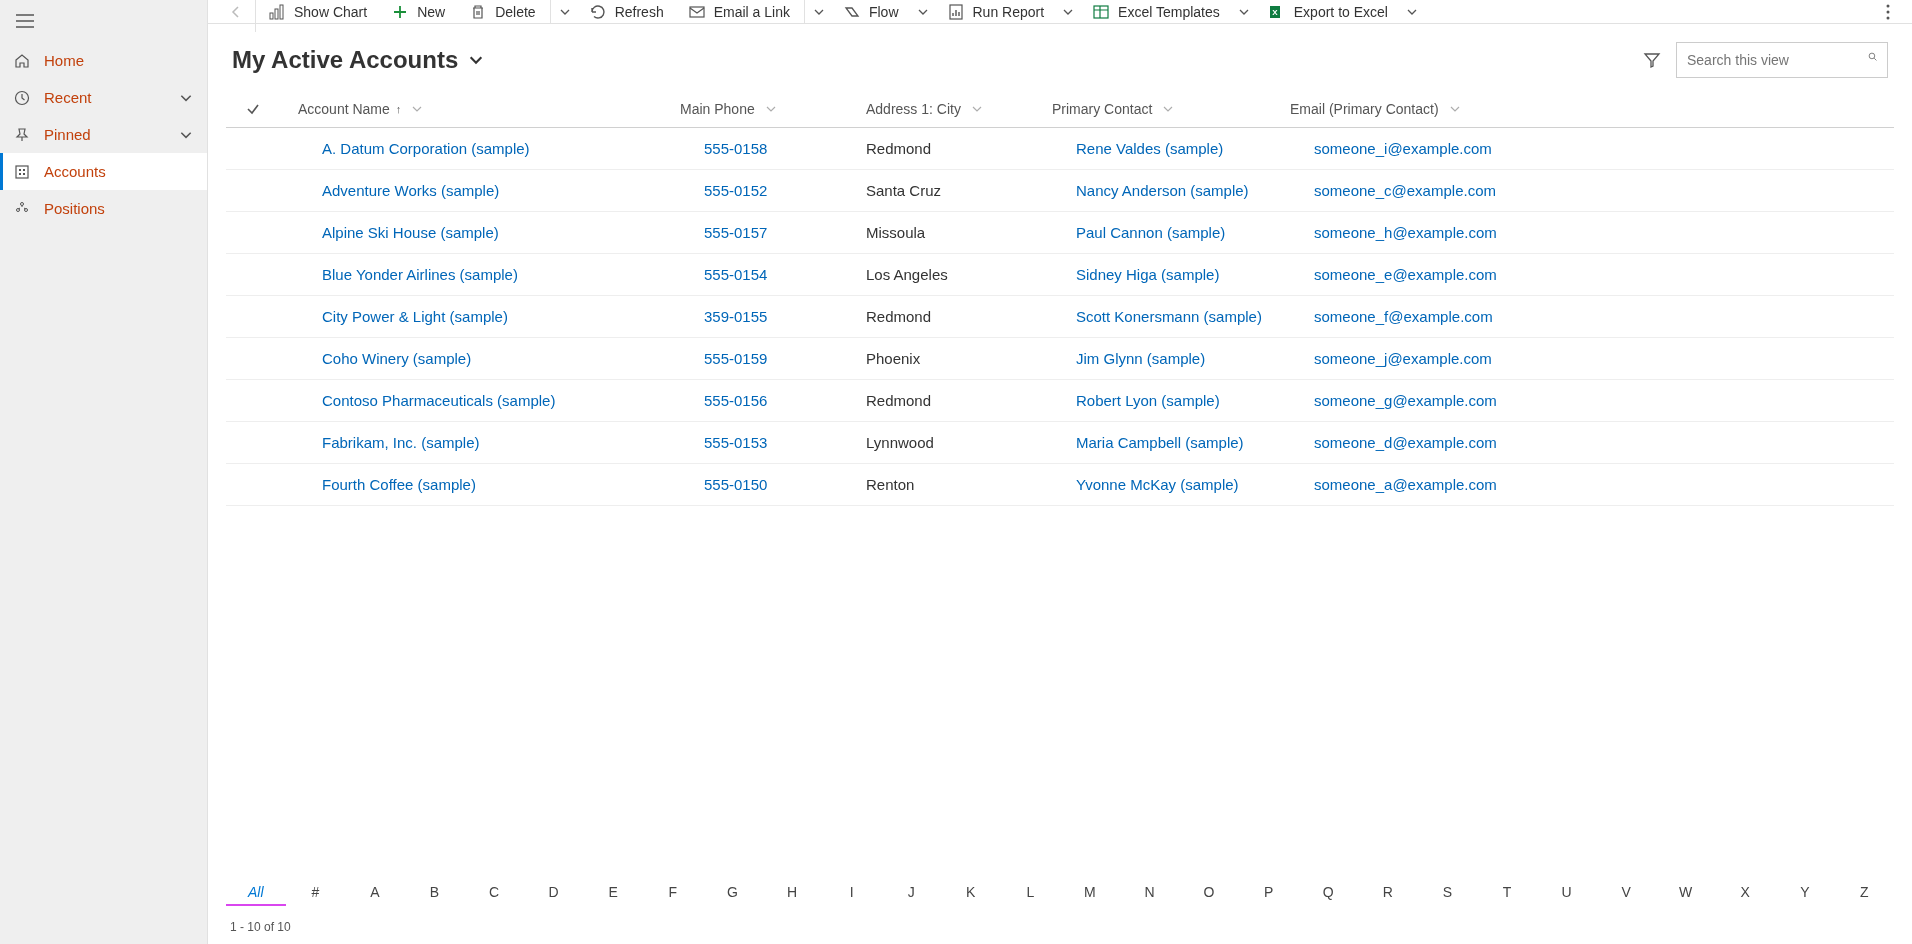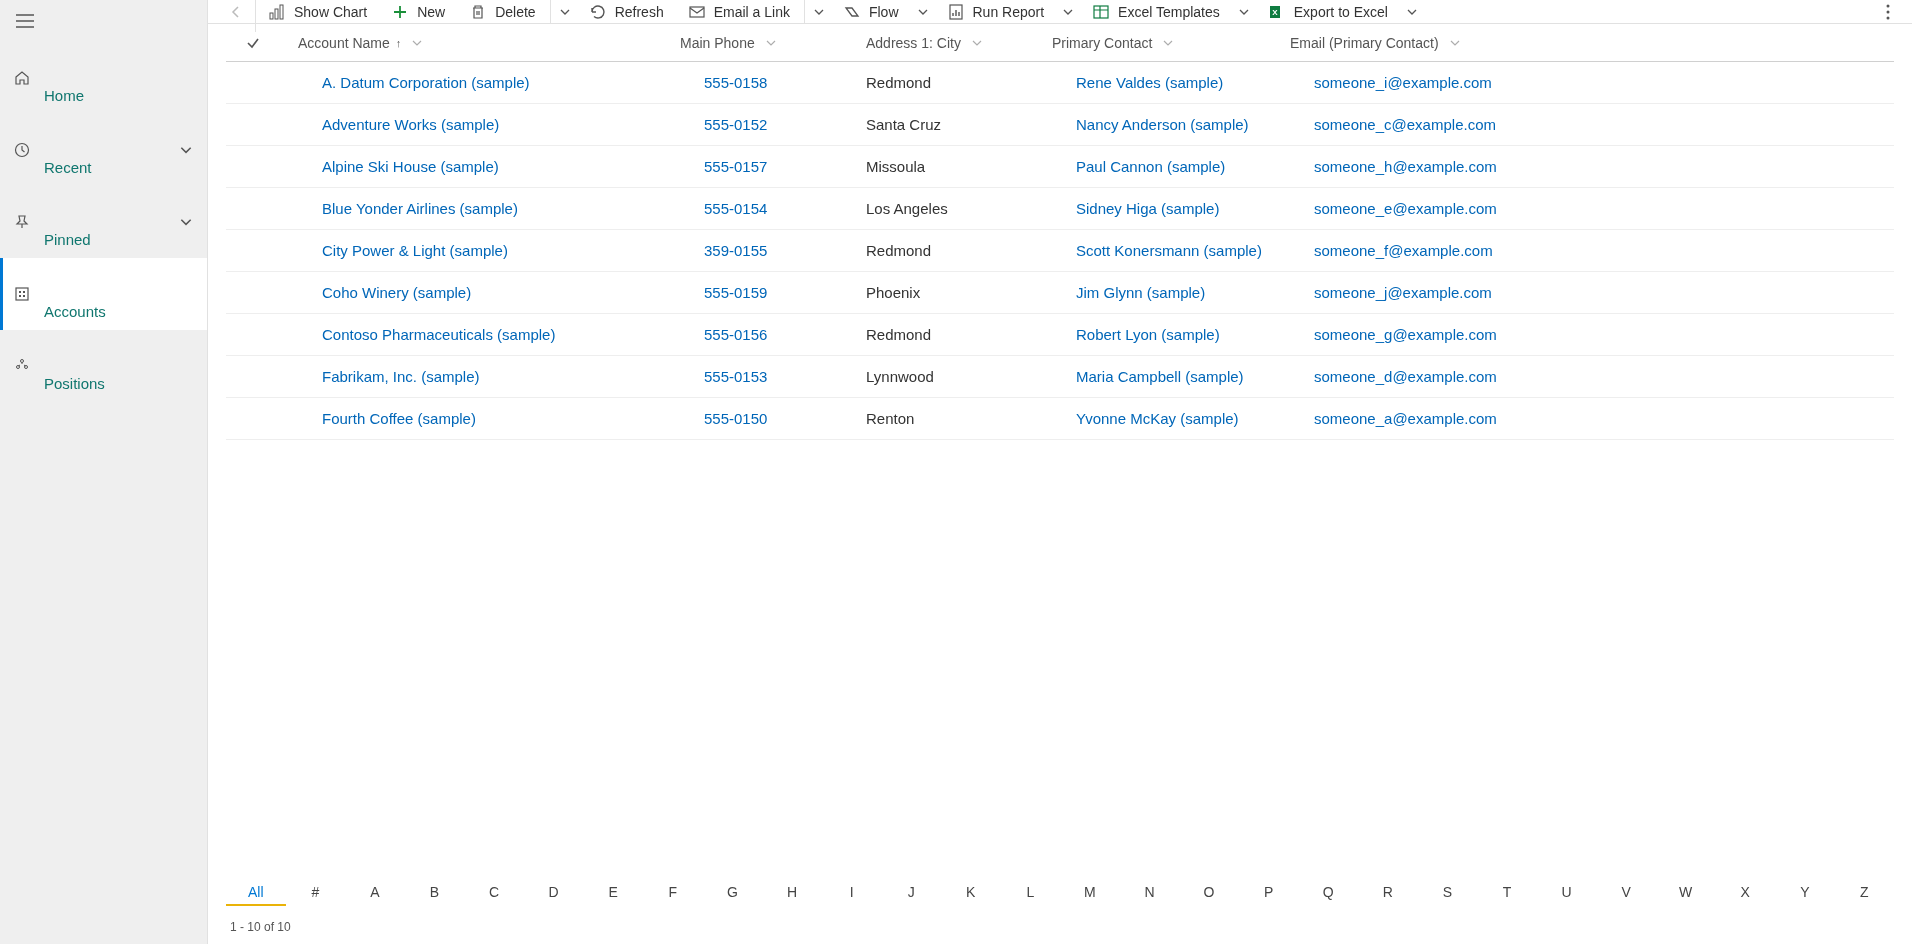--- a/index.html
+++ b/index.html
@@ -27,21 +27,21 @@
 .hamburger svg { width: 18px; height: 14px; }
 .nav-item {
   display: flex;
   align-items: center;
   padding: 10px 14px;
   cursor: pointer;
   gap: 14px;
   position: relative;
 }
 .nav-item .icon { width: 16px; height: 16px; flex-shrink: 0; display: flex; align-items: center; justify-content: center; }
-.nav-item .label { font-size: 15px; color: #0f766e; margin-top: 35px; }
+.nav-item .label { font-size: 15px; color: #c2410c; }
 .nav-item .chev { margin-left: auto; width: 14px; height: 14px; }
 .nav-group-label {
   padding: 12px 12px 8px 12px;
   font-weight: 600;
   font-size: 15px;
   color: #333;
 }
 .nav-item.active {
   background: #fff;
 }
@@ -173,22 +173,23 @@
 .alpha-item {
   flex: 1;
   text-align: center;
   font-size: 14px;
   color: #444;
   cursor: pointer;
   padding: 4px 0;
 }
 .alpha-item.active {
   color: #0078d4;
-  border-bottom: 2px solid #eab308;
+  border-bottom: 2px solid #d946ef;
   font-weight: 500;
+  font-style: italic;
 }
 
 
 .grid-footer {
   padding: 10px 22px;
   font-size: 12px;
   color: #555;
 }
 
 svg { display: block; }
@@ -386,20 +387,44 @@
         </div>
       <div class="cmd-overflow">
         <svg width="4" height="16" viewBox="0 0 4 16">
             <circle cx="2" cy="2" r="1.5" fill="#555"></circle>
             <circle cx="2" cy="8" r="1.5" fill="#555"></circle>
             <circle cx="2" cy="14" r="1.5" fill="#555"></circle>
           </svg>
       </div>
     </div>
 
+    <div class="view-header">
+      <div class="view-title">
+        <span>My Active Accounts</span>
+        <svg width="16" height="16" viewBox="0 0 12 12">
+            <path d="M2 4 L6 8 L10 4" fill="none" stroke="#333" stroke-width="1.6"></path>
+          </svg>
+      </div>
+      <div class="view-header-right">
+        <div class="filter-icon">
+          <svg viewBox="0 0 18 18" width="18" height="18">
+              <path d="M2 3 H16 L10 10 V15 L8 16 V10 Z" fill="none" stroke="#555" stroke-width="1.3"></path>
+            </svg>
+        </div>
+        <div class="search-box">
+          <input placeholder="Search this view" style="">
+          <span class="sicon">
+              <svg viewBox="0 0 16 16">
+                <circle cx="7" cy="7" r="5" fill="none" stroke="#555" stroke-width="1.3"></circle>
+                <path d="M11 11 L15 15" stroke="#555" stroke-width="1.3"></path>
+              </svg>
+            </span>
+        </div>
+      </div>
+    </div>
 
     <div class="grid">
       <div class="grid-header">
         <div class="col col-check">
           <svg width="14" height="14" viewBox="0 0 14 14">
               <path d="M2 7 L6 11 L12 3" fill="none" stroke="#555" stroke-width="1.6"></path>
             </svg>
         </div>
         <div class="col col-name">
           <span>Account Name</span>

